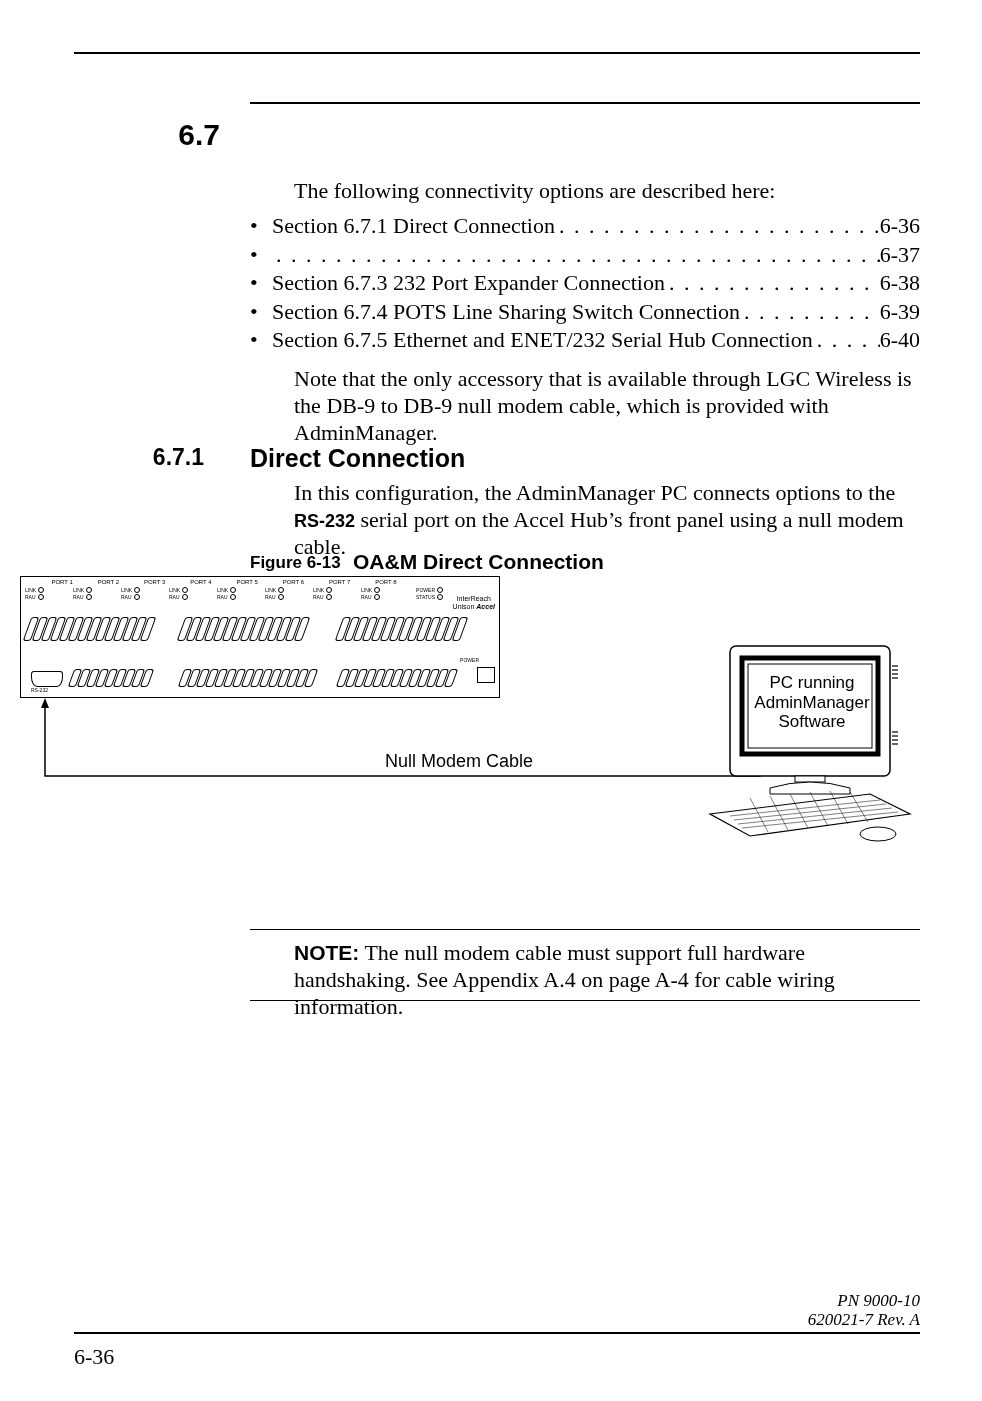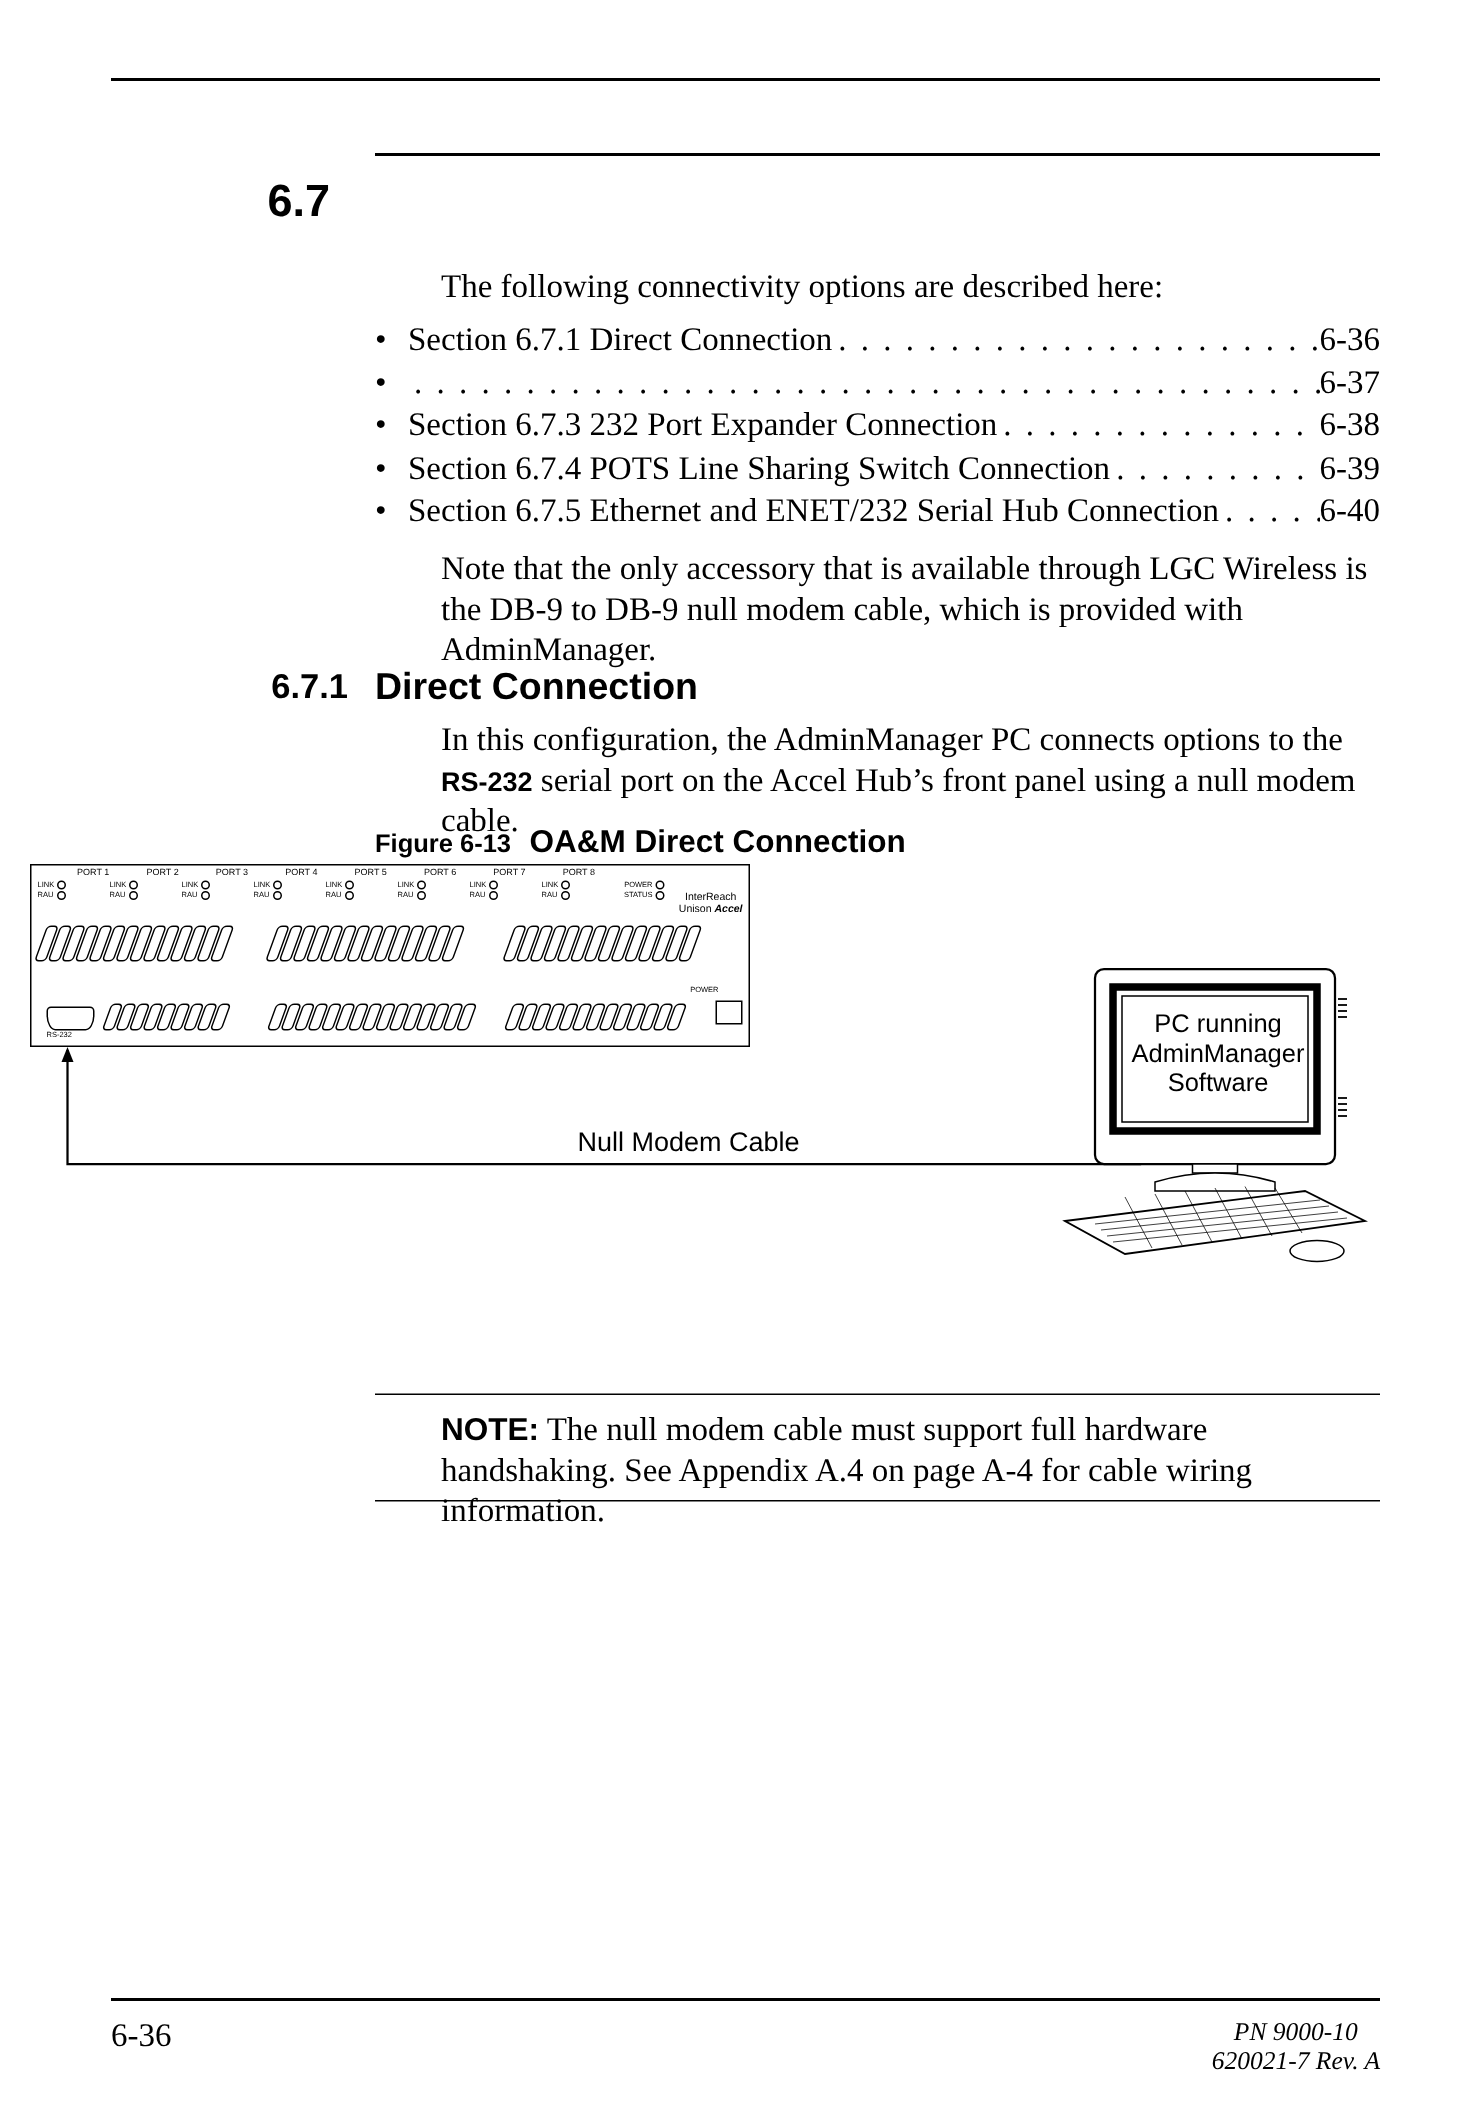--- a/index.html
+++ b/index.html
@@ -128,24 +128,24 @@
   .footer-center {
     position: absolute;
     top: 1345px;
     font-style: italic;
     font-size: 21px;
     text-align: center;
   }
   .footer-right {
     position: absolute;
     right: 62px;
-    top: 1346px;
+    top: 1292px;
     font-style: italic;
     font-size: 17px;
-    text-align: center;
+    text-align: right;
     line-height: 1.1;
   }
   .rs232-inline {
     font-family: Arial, Helvetica, sans-serif;
     font-weight: bold;
     font-size: 18px;
   }
   .note-label {
     font-family: Arial, Helvetica, sans-serif;
     font-weight: bold;
@@ -318,21 +318,21 @@
     <div class="toc-row">
       <span class="toc-bullet">•</span>
       <span class="toc-text">Section 6.7.5  Ethernet and ENET/232 Serial Hub Connection</span>
       <span class="toc-dots"> . . . . . . . . . . . . . . . . . . . . . . . . . . . . . . . . . . . . . . . . . . . . . . . . . . . . . . . . . . . . . . . .</span>
       <span class="toc-page">6-40</span>
     </div>
   </div>
 
   <div class="body" style="top:366px">Note that the only accessory that is available through LGC Wireless is the DB-9 to DB-9 null modem cable, which is provided with AdminManager.</div>
 
-  <div class="sub-num" style="left:132px; top:444px; width:100px">6.7.1</div>
+  <div class="sub-num" style="left:104px; top:444px; width:100px">6.7.1</div>
   <div class="sub-title" style="left:250px; top:444px">Direct Connection</div>
 
   <div class="body" style="top:480px">
     <span>In this configuration, the AdminManager PC connects options to the </span><span class="rs232-inline">RS-232</span><span> serial port on the Accel Hub’s front panel using a null modem cable.</span>
   </div>
 
   <div class="fig-label" style="left:250px; top:553px">Figure 6-13</div>
   <div class="fig-title" style="left:353px; top:550px">OA&amp;M Direct Connection</div>
 
   <div class="diagram">

